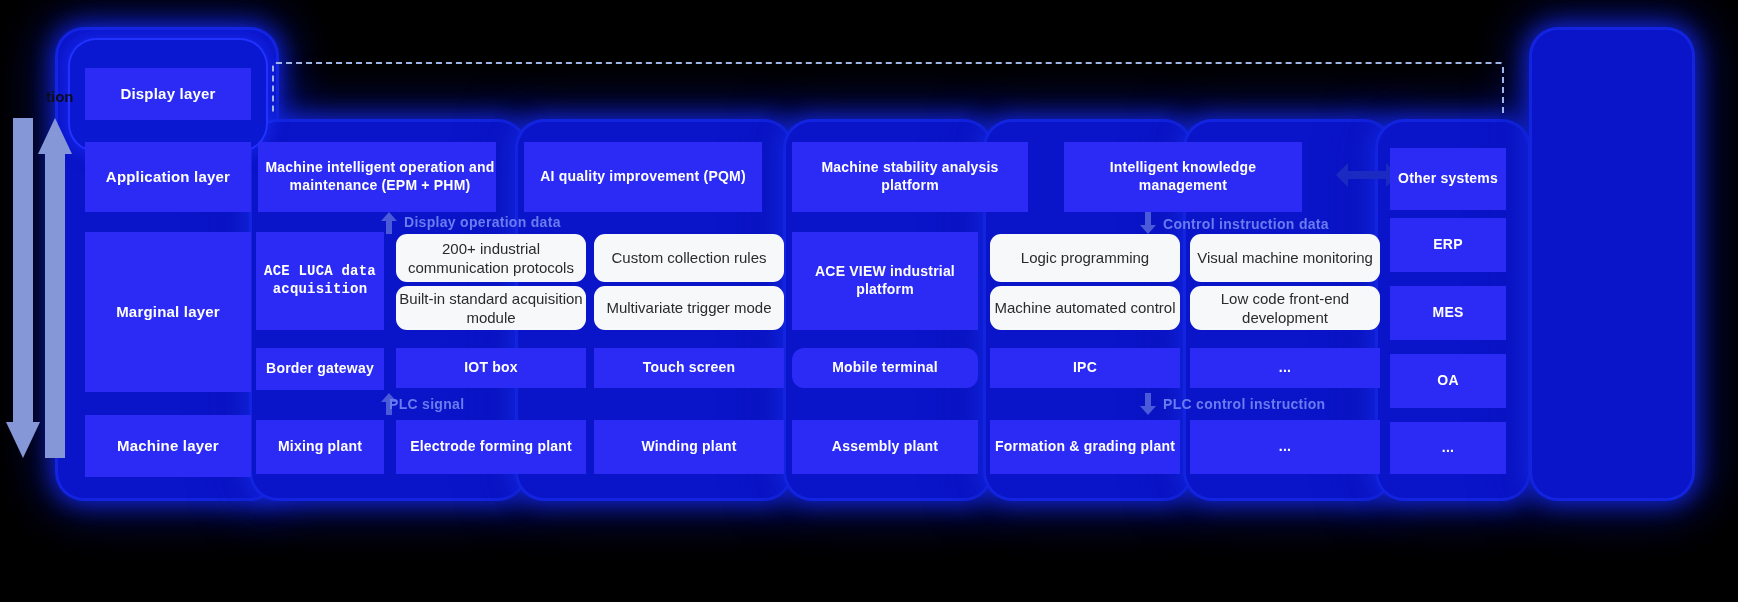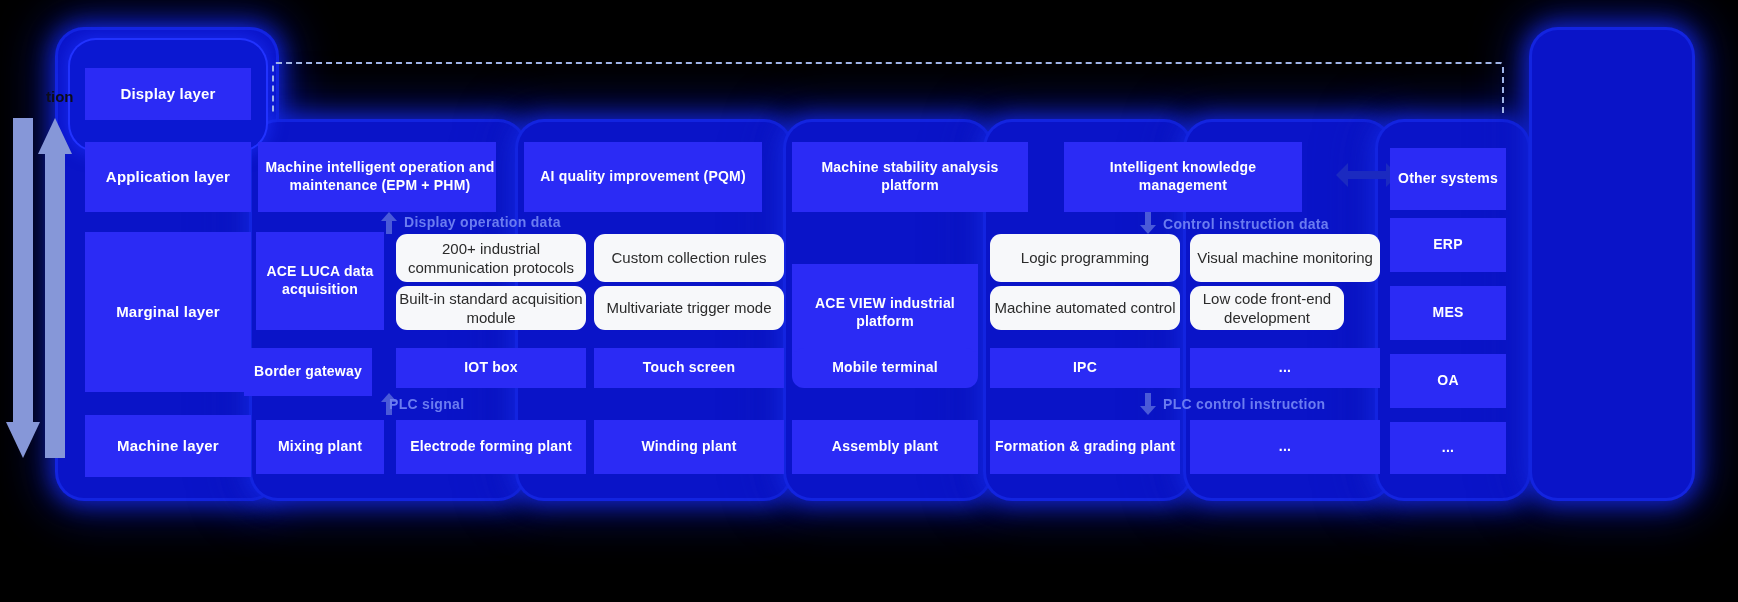--- a/index.html
+++ b/index.html
@@ -108,34 +108,34 @@
       <b></b>
       <i></i>
     </div>
   <div class="flowlabel" style="left:404px;top:214px;">Display operation data</div>
   <div class="farrow down" style="left:1140px;top:212px;">
       <i></i>
       <b></b>
     </div>
   <div class="flowlabel" style="left:1163px;top:216px;">Control instruction data</div>
 
-  <div class="cell sm" style="left:256px;top:232px;width:128px;height:98px;">ACE LUCA data acquisition</div>
-  <div class="cell sm" style="left:792px;top:232px;width:186px;height:98px;margin-top:32px;">ACE VIEW industrial platform</div>
+  <div class="cell sm" style="left:256px;top:232px;width:128px;height:98px;font-family:Liberation Mono, monospace;">ACE LUCA data acquisition</div>
+  <div class="cell sm" style="left:792px;top:232px;width:186px;height:98px;">ACE VIEW industrial platform</div>
 
   <div class="pill" style="left:396px;top:234px;width:190px;height:48px;">200+ industrial communication protocols</div>
   <div class="pill" style="left:594px;top:234px;width:190px;height:48px;">Custom collection rules</div>
   <div class="pill" style="left:396px;top:286px;width:190px;height:44px;">Built-in standard acquisition module</div>
   <div class="pill" style="left:594px;top:286px;width:190px;height:44px;">Multivariate trigger mode</div>
 
   <div class="pill" style="left:990px;top:234px;width:190px;height:48px;">Logic programming</div>
   <div class="pill" style="left:1190px;top:234px;width:190px;height:48px;">Visual machine monitoring</div>
   <div class="pill" style="left:990px;top:286px;width:190px;height:44px;">Machine automated control</div>
-  <div class="pill" style="left:1190px;top:286px;width:154px;height:44px;">Low code front-end development</div>
+  <div class="pill" style="left:1190px;top:286px;width:190px;height:44px;">Low code front-end development</div>
 
-  <div class="cell sm" style="left:244px;top:348px;width:128px;height:48px;">Border gateway</div>
+  <div class="cell sm" style="left:256px;top:348px;width:128px;height:42px;">Border gateway</div>
   <div class="cell sm" style="left:396px;top:348px;width:190px;height:40px;">IOT box</div>
   <div class="cell sm" style="left:594px;top:348px;width:190px;height:40px;">Touch screen</div>
   <div class="cell sm" style="left:792px;top:348px;width:186px;height:40px;border-radius:12px;">Mobile terminal</div>
   <div class="cell sm" style="left:990px;top:348px;width:190px;height:40px;">IPC</div>
   <div class="cell sm" style="left:1190px;top:348px;width:190px;height:40px;">...</div>
 
   <div class="farrow" style="left:381px;top:393px;">
       <b></b>
       <i></i>
     </div>

